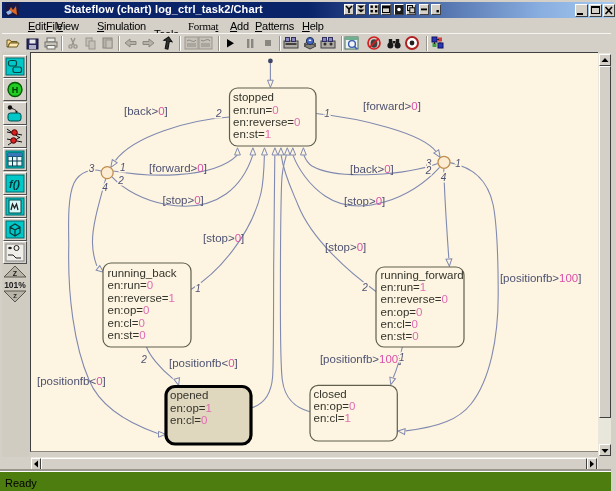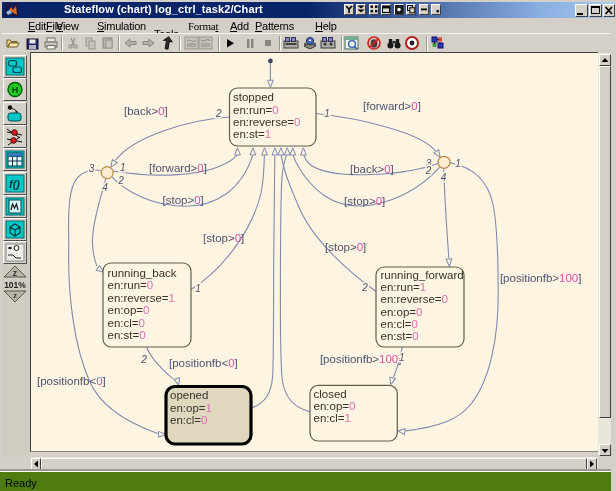--- a/index.html
+++ b/index.html
@@ -79,21 +79,21 @@
 
 <div class="abs" id="menubar">
   <span class="menu" style="left:5px;padding-left:39px;"><u>F</u>ile</span>
   <span class="menu" style="left:26px;"><u>E</u>dit</span>
   <span class="menu" style="left:54px;"><u>V</u>iew</span>
   <span class="menu" style="left:95px;"><u>S</u>imulation</span>
   <span class="menu" style="left:152px;margin-top:8px;"><u>T</u>ools</span>
   <span class="menu" style="left:186px;font-family:Liberation Serif, serif;">Forma<u>t</u></span>
   <span class="menu" style="left:228px;"><u>A</u>dd</span>
   <span class="menu" style="left:253px;"><u>P</u>atterns</span>
-  <span class="menu" style="left:313px;"><u>H</u>elp</span>
+  <span class="menu" style="left:300px;"><u>H</u>elp</span>
 </div>
 
 <div class="abs" id="toolbar">
   <svg width="612" height="17" style="position:absolute;left:0;top:1px;">
 
     <g transform="translate(3,0)">
         <path d="M2,12 L2,5 L5,5 L6,6.5 L12,6.5 L12,8 L4.5,8 L3,12 Z" fill="#ffd890" stroke="#6a5a20" stroke-width="1"></path>
         <path d="M3,12 L4.8,8 L14,8 L12,12 Z" fill="#ffe8b0" stroke="#6a5a20" stroke-width="1"></path>
       </g>
 

